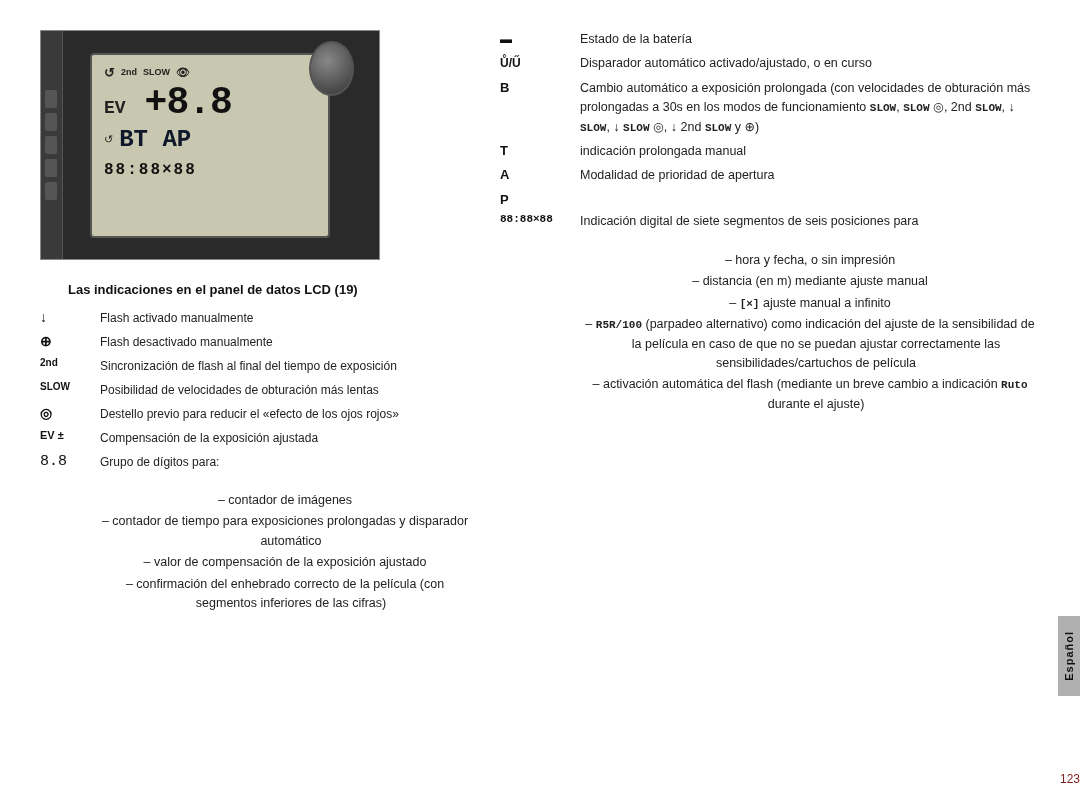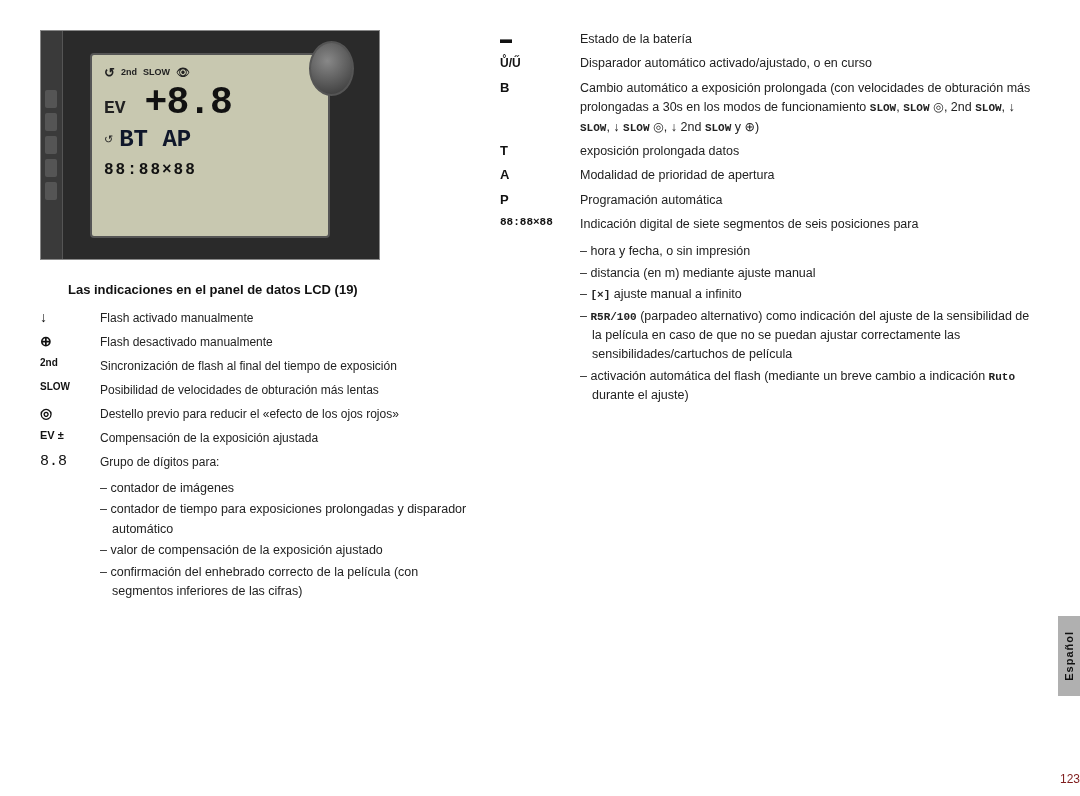--- a/index.html
+++ b/index.html
@@ -191,22 +191,23 @@
       flex: 1;
     }
 
     .seven-seg-key {
       font-size: 14px;
       font-family: 'Courier New', monospace;
       font-weight: bold;
     }
 
     .bullet-list {
-      margin-top: 8px;
+      margin-top: 20px;
       margin-left: 0;
+      text-align: center;
     }
     .bullet-item {
       font-size: 12.5px;
       color: #222;
       line-height: 1.55;
       margin-bottom: 2px;
       padding-left: 12px;
       text-indent: -12px;
     }
 
@@ -387,31 +388,30 @@
 
       <div class="right-row">
         <div class="right-key">B</div>
         <div class="right-value">
           Cambio automático a exposición prolongada (con velocidades de obturación más prolongadas a 30s en los modos de funcionamiento <span class="monospace-inline">SLOW</span>, <span class="monospace-inline">SLOW</span> ◎, 2nd <span class="monospace-inline">SLOW</span>, ↓ <span class="monospace-inline">SLOW</span>, ↓ <span class="monospace-inline">SLOW</span> ◎, ↓ 2nd <span class="monospace-inline">SLOW</span> y ⊕)
         </div>
       </div>
 
       <div class="right-row">
         <div class="right-key">T</div>
-        <div class="right-value">exposición prolongada datos</div>
+        <div class="right-value">indicación prolongada manual</div>
       </div>
 
       <div class="right-row">
         <div class="right-key">A</div>
         <div class="right-value">Modalidad de prioridad de apertura</div>
       </div>
 
       <div class="right-row">
         <div class="right-key">P</div>
-        <div class="right-value">Programación automática</div>
       </div>
 
       <div class="right-row">
         <div class="right-key seven-seg-key" style="font-size:11px;">88:88×88</div>
         <div class="right-value">
           <span>Indicación digital de siete segmentos de seis posiciones para</span>
           <div class="bullet-list">
             <div class="bullet-item">– hora y fecha, o sin impresión</div>
             <div class="bullet-item">– distancia (en m) mediante ajuste manual</div>
             <div class="bullet-item">– <span class="monospace-inline">[×]</span> ajuste manual a infinito</div>

